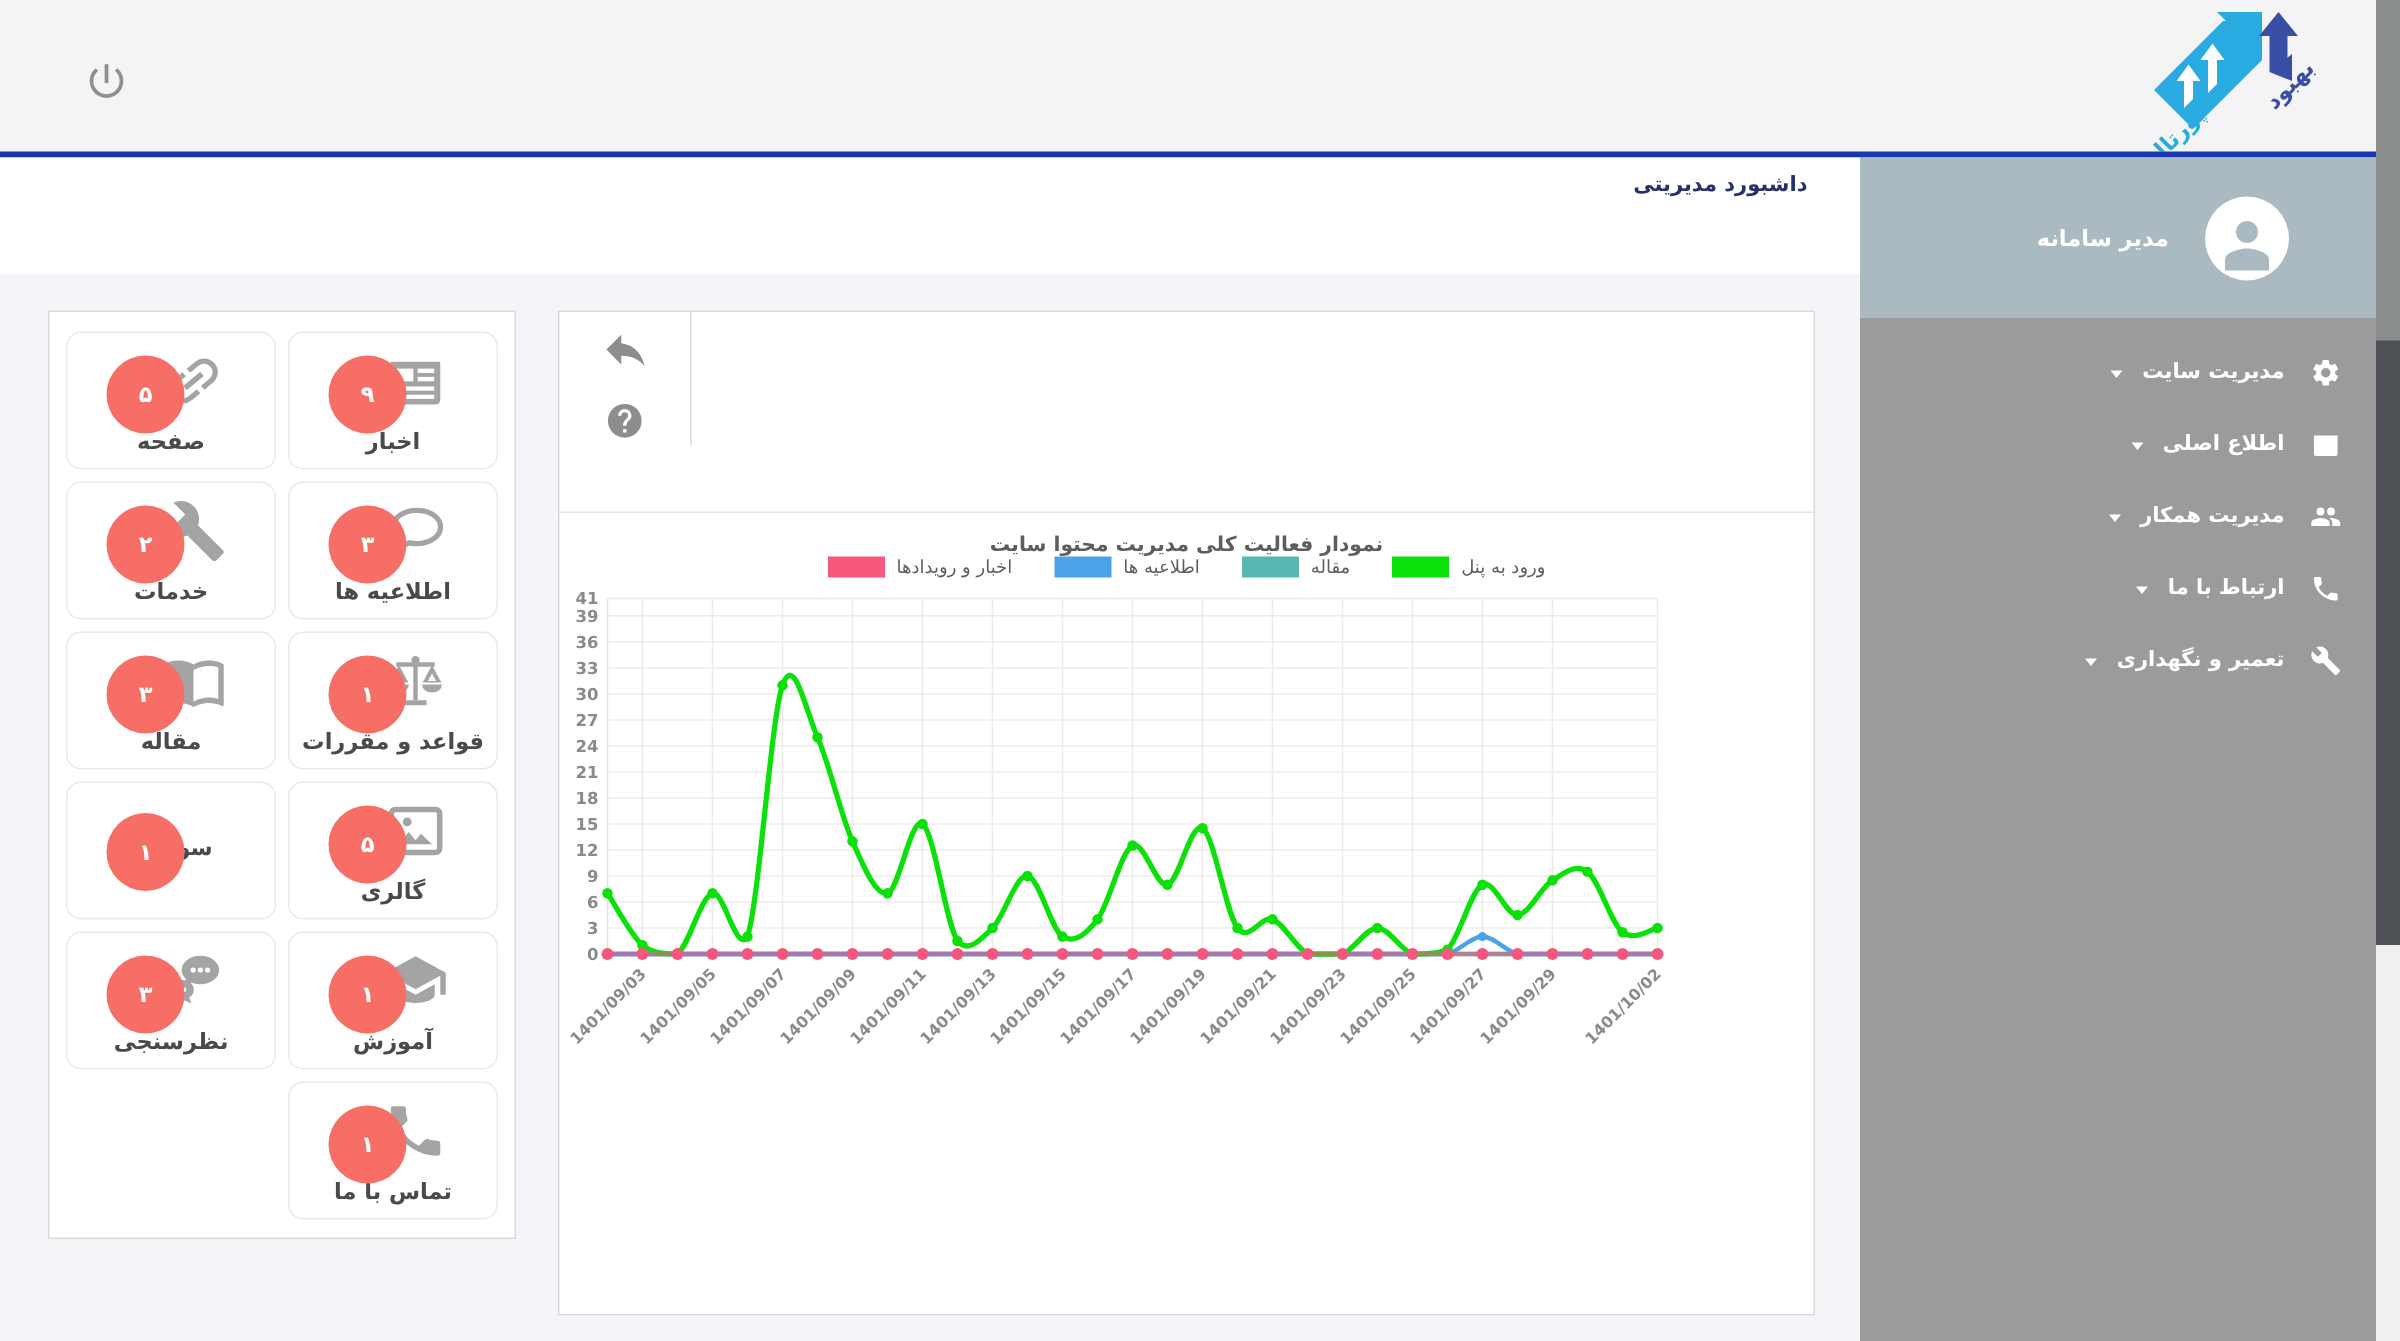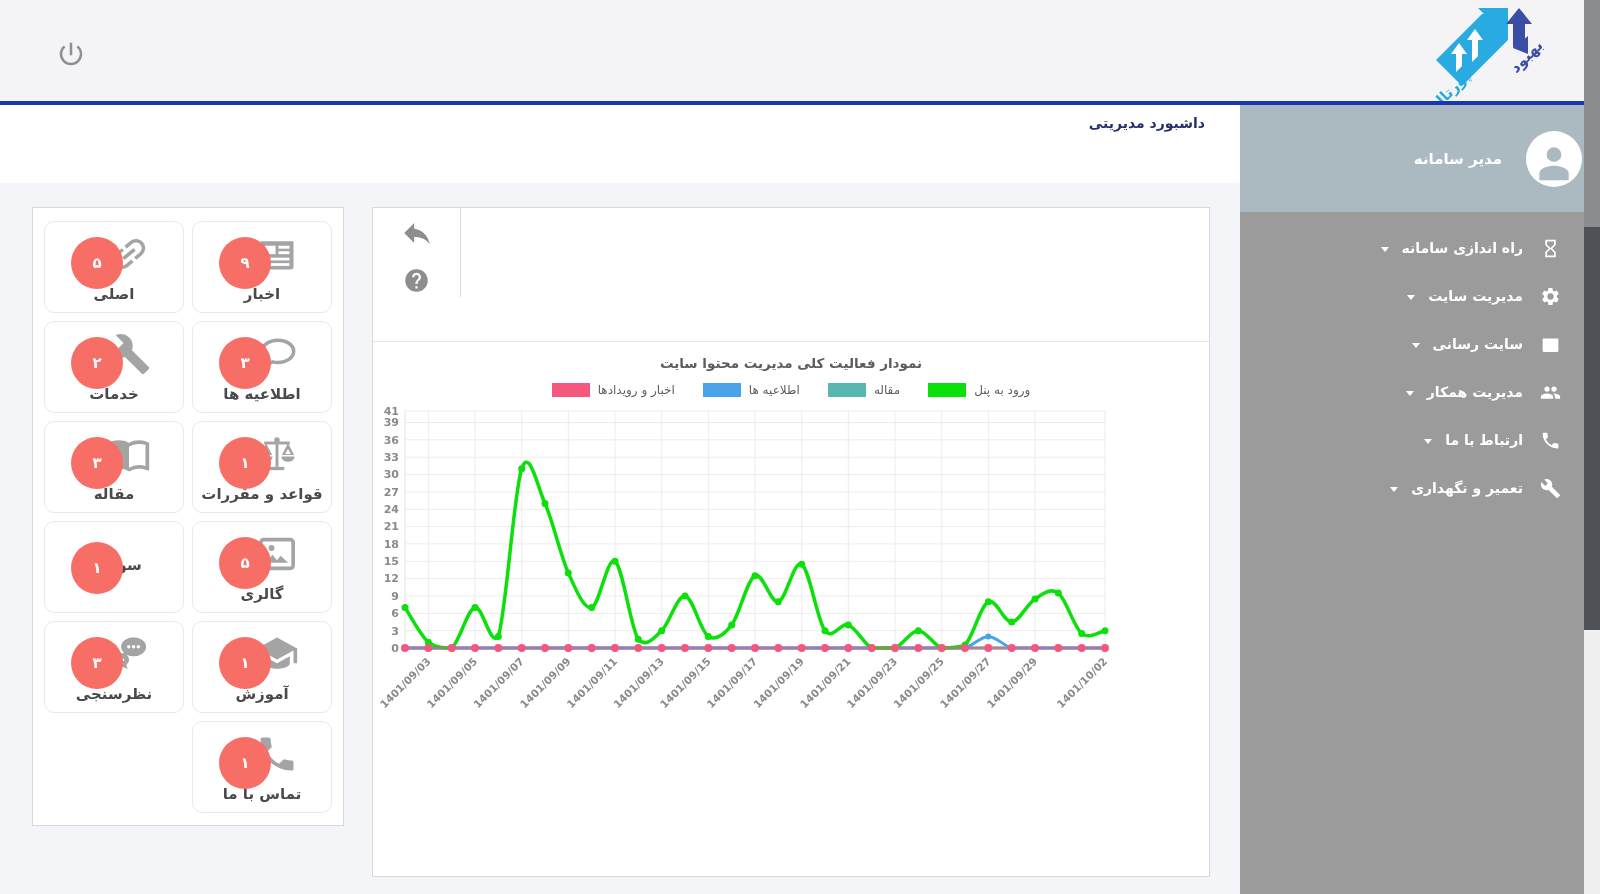--- a/index.html
+++ b/index.html
@@ -21,21 +21,21 @@
   .page-header {
     position:absolute; left:0; top:105px; width:1240px; height:78px; background:#ffffff;
   }
   .page-title {
     position:absolute; right:35px; top:10px; font-size:14px; font-weight:bold; color:#26316b;
   }
   
   .sidebar { position:absolute; left:1240px; top:105px; width:360px; height:789px; background:#9b9b9b; }
   .profile {
     height:107px; background:#abb9c0; display:flex; align-items:center;
-    justify-content:flex-start; padding-right:18px; gap:24px;
+    justify-content:flex-start; padding-right:74px; gap:24px;
   }
   .avatar { width:56px; height:56px; border-radius:50%; background:#ffffff; color:#abb9c0;
     display:flex; align-items:center; justify-content:center; overflow:hidden; }
   .avatar svg { width:44px; height:44px; fill:currentColor; margin-top:6px; }
   .profile-name { color:#ffffff; font-size:15px; font-weight:bold; }
   .menu { padding-top:12px; }
   .menu-item {
     display:flex; align-items:center; padding:13px 38px 13px 10px; cursor:pointer; color:#ffffff;
   }
   .mi-icon { width:24px; height:22px; display:inline-flex; align-items:center; justify-content:center; }
@@ -79,21 +79,21 @@
     position:absolute; left:372px; top:24px; width:838px; height:670px;
     background:#ffffff; border:1px solid #d9d9d9; display:flex;flex-direction:column;
   }
   .panel-toolbar { width:88px; border-right:1px solid #dcdcdc; padding-top:8px;
     display:flex; flex-direction:column; align-items:center; gap:14px; }
   .tool-btn { background:none; border:none; color:#8d8d8d; cursor:pointer; }
   .tool-btn svg { fill:currentColor; }
   .chart-body { flex:1; }
   .chart-head { height:45px; border-bottom:1px solid #e3e3e3; }
   .chart-title { text-align:center; font-size:13.5px; font-weight:bold; color:#5d5d5d; margin-top:13px; }
-  .legend { display:flex; justify-content:center; gap:28px; margin-top:12px; direction:ltr; }
+  .legend { display:flex; justify-content:center; gap:28px; direction:ltr; }
   .lg-item { display:flex; align-items:center; gap:8px; }
   .lg-swatch { width:38px; height:14px; display:inline-block; }
   .lg-label { font-size:12px; color:#5d5d5d; }
   .plot-wrap { margin-top:4px; padding-left:2px; direction:ltr;font-weight:bold; }
 </style>
 </head>
 <body>
 
 <div class="topbar">
   <button class="power-btn" title="">
@@ -131,49 +131,40 @@
       <svg viewBox="0 0 24 24">
           <path d="M12 12a4 4 0 1 0 0-8 4 4 0 0 0 0 8zm0 2c-2.67 0-8 1.34-8 4v4h16v-4c0-2.66-5.33-4-8-4z"></path>
         </svg>
     </div>
     <span class="profile-name">مدیر سامانه</span>
   </div>
   <nav class="menu" id="menu">
   <div class="menu-item">
     <span class="mi-icon">
           <svg viewBox="0 0 24 24">
-            <path d="M6 2v6h.01L6 8.01 10 12l-4 4 .01.01H6V22h12v-5.99h-.01L18 16l-4-4 4-3.99-.01-.01H18V2H6zm10 14.5V20H8v-3.5l4-4 4 4zm-4-5l-4-4V4h8v3.5l-4 4z"></path>
-          </svg>
-        </span>
-    <span class="mi-label">راه اندازی سامانه</span>
-    <span class="mi-caret"></span>
-  </div>
-  <div class="menu-item">
-    <span class="mi-icon">
-          <svg viewBox="0 0 24 24">
             <path d="M19.14 12.94c.04-.3.06-.61.06-.94s-.02-.64-.07-.94l2.03-1.58a.5.5 0 0 0 .12-.64l-1.92-3.32a.5.5 0 0 0-.61-.22l-2.39.96a7.3 7.3 0 0 0-1.62-.94l-.36-2.54a.5.5 0 0 0-.5-.42h-3.84a.5.5 0 0 0-.5.42l-.36 2.54c-.59.24-1.13.57-1.62.94l-2.39-.96a.5.5 0 0 0-.61.22L2.64 8.84a.5.5 0 0 0 .12.64l2.03 1.58c-.05.3-.07.63-.07.94s.02.64.07.94l-2.03 1.58a.5.5 0 0 0-.12.64l1.92 3.32c.14.24.42.34.61.22l2.39-.96c.5.38 1.03.7 1.62.94l.36 2.54c.05.24.25.42.5.42h3.84c.25 0 .46-.18.5-.42l.36-2.54c.59-.24 1.13-.56 1.62-.94l2.39.96c.23.09.47 0 .61-.22l1.92-3.32a.5.5 0 0 0-.12-.64l-2.01-1.58zM12 15.6A3.6 3.6 0 1 1 15.6 12 3.6 3.6 0 0 1 12 15.6z"></path>
           </svg>
         </span>
     <span class="mi-label">مدیریت سایت</span>
     <span class="mi-caret"></span>
   </div>
   <div class="menu-item">
     <span class="mi-icon">
           <svg viewBox="0 0 24 24">
             <path d="M3 5h18v14a1.5 1.5 0 0 1-1.5 1.5h-15A1.5 1.5 0 0 1 3 19V5z"></path>
             <g fill="#fff">
               <rect x="5.2" y="7.5" width="6" height="4.6"></rect>
               <rect x="12.8" y="7.5" width="6" height="1.6"></rect>
               <rect x="12.8" y="10.5" width="6" height="1.6"></rect>
               <rect x="5.2" y="14" width="13.6" height="1.5"></rect>
               <rect x="5.2" y="17" width="13.6" height="1.5"></rect>
             </g>
           </svg>
         </span>
-    <span class="mi-label">سایت رسانی</span>
+    <span class="mi-label">اطلاع اصلی</span>
     <span class="mi-caret"></span>
   </div>
   <div class="menu-item">
     <span class="mi-icon">
           <svg viewBox="0 0 24 24">
             <path d="M16 11a3 3 0 1 0-3-3 3 3 0 0 0 3 3zm-8 0a3 3 0 1 0-3-3 3 3 0 0 0 3 3zm0 2c-2.33 0-7 1.17-7 3.5V19h14v-2.5C15 14.17 10.33 13 8 13zm8 0c-.29 0-.62.02-.97.05A4.22 4.22 0 0 1 17 16.5V19h6v-2.5c0-2.33-4.67-3.5-7-3.5z"></path>
           </svg>
         </span>
     <span class="mi-label">مدیریت همکار</span>
     <span class="mi-caret"></span>
@@ -412,21 +403,21 @@
             </svg></span>
     <span class="tile-label">اخبار</span>
     <span class="tile-badge">۹</span>
   </div>
   <div class="tile ">
     <span class="tile-icon"><svg viewBox="0 0 24 24">
               <g transform="rotate(-40 12 12)">
                 <path d="M3.9 12a3.1 3.1 0 0 1 3.1-3.1h4V7H7a5 5 0 0 0 0 10h4v-1.9H7A3.1 3.1 0 0 1 3.9 12zM8 13h8v-2H8v2zm9-6h-4v1.9h4a3.1 3.1 0 0 1 0 6.2h-4V17h4a5 5 0 0 0 0-10z"></path>
               </g>
             </svg></span>
-    <span class="tile-label">اصلی</span>
+    <span class="tile-label">صفحه</span>
     <span class="tile-badge">۵</span>
   </div>
   <div class="tile ">
     <span class="tile-icon"><svg viewBox="0 0 24 24">
               <path fill="none" stroke="currentColor" stroke-width="1.9" d="M12.5 4.5c-4.9 0-8.6 2.7-8.6 5.9 0 1.8 1.1 3.3 2.9 4.3l-1.2 3.6 4-2c.9.2 1.9.3 2.9.3 4.9 0 8.6-2.8 8.6-6.1s-3.7-6-8.6-6z"></path>
             </svg></span>
     <span class="tile-label">اطلاعیه ها</span>
     <span class="tile-badge">۳</span>
   </div>
   <div class="tile ">

